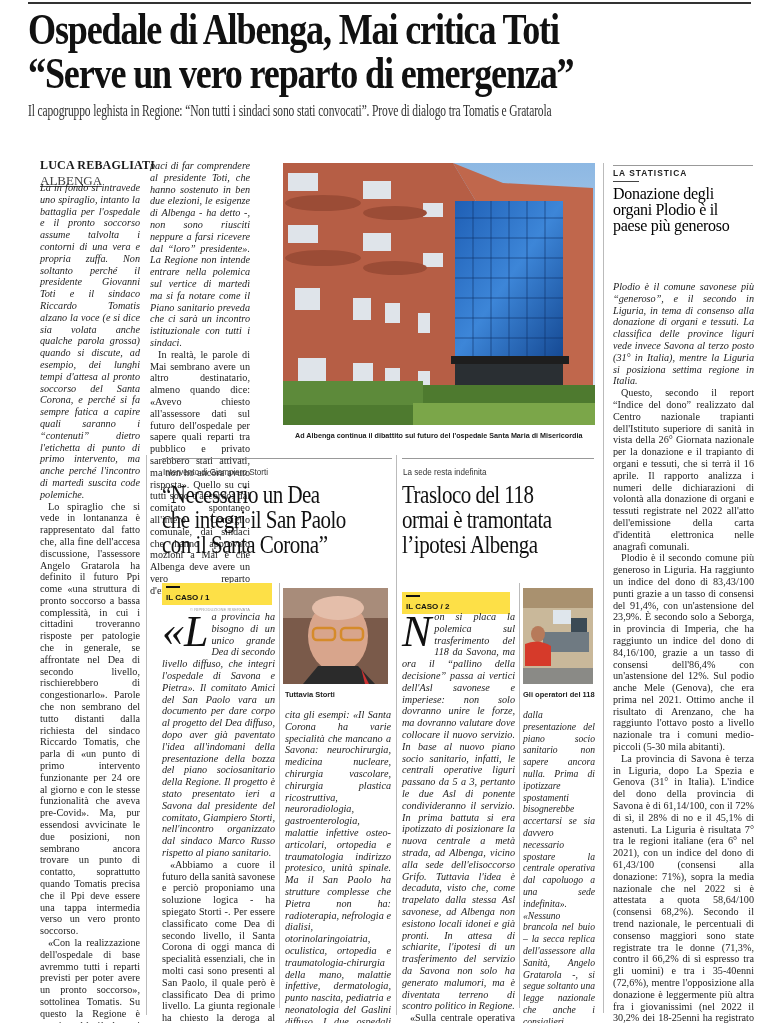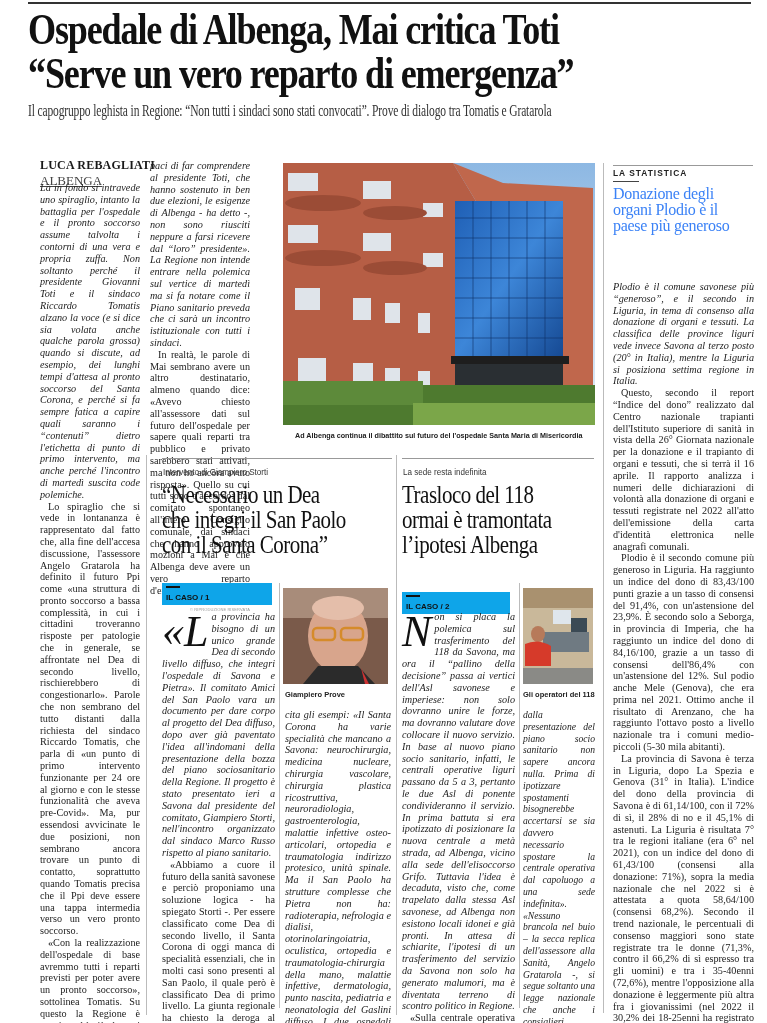--- a/index.html
+++ b/index.html
@@ -33,29 +33,29 @@
   .photo-main { position: absolute; left: 283px; top: 163px; width: 312px; height: 262px; overflow: hidden;
     background: linear-gradient(180deg, #9cc2e6 0%, #c9dced 20%, #e8eef4 30%); }
   .caption { position: absolute; font-family: "Liberation Sans", sans-serif; font-size: 7.2px; font-weight: bold; color: #222; }
 
   .v-rule { position: absolute; width: 1px; background: #bbb; }
   .h-rule { position: absolute; height: 1px; background: #999; }
 
   .section-kicker { position: absolute; font-family: "Liberation Sans", sans-serif; font-size: 9.5px; color: #333; transform: scaleX(0.85); transform-origin: left top; white-space: nowrap; }
   .sec-head { position: absolute; font-family: "Liberation Serif", serif; font-size: 25px; line-height: 25px; letter-spacing: -0.6px; color: #111; white-space: nowrap; transform: scaleX(0.84); transform-origin: left top; }
 
-  .caso { position: absolute; height: 22px; background: #0ea5e9; font-family: "Liberation Sans", sans-serif; font-size: 8px; font-weight: bold; padding: 10px 0 0 4px; color: #111; }
+  .caso { position: absolute; height: 22px; background: #fde047; font-family: "Liberation Sans", sans-serif; font-size: 8px; font-weight: bold; padding: 10px 0 0 4px; color: #111; }
   .caso::before { content: ""; position: absolute; left: 4px; top: 3px; width: 14px; height: 1.5px; background: #111; }
 
   .dropcap { float: left; font-family: "Liberation Serif", serif; font-size: 44px; line-height: 38px; margin: 2px 3px 0 0; color: #111; }
 
   .stat-box { position: absolute; left: 613px; top: 168px; width: 140px; }
   .stat-label { font-family: Liberation Sans, sans-serif; font-size: 8.4px; letter-spacing: 1px; color: #222; font-weight: bold; }
   .stat-line { width: 26px; height: 1px; background: #444; margin: 3px 0 4px; }
-  .stat-title { font-family: "Liberation Serif", serif; font-size: 16px; line-height: 16px; color: #3b82f6; letter-spacing: -0.3px; }
+  .stat-title { font-family: "Liberation Serif", serif; font-size: 16px; line-height: 16px; color: #000000; letter-spacing: -0.3px; }
   .stat-body { position: absolute; left: 613px; top: 281px; width: 141px; }
 
   .storti-photo { position: absolute; left: 283px; top: 588px; width: 105px; height: 96px; overflow: hidden; background: #6b4a3e; }
   .ops-photo { position: absolute; left: 523px; top: 588px; width: 70px; height: 96px; overflow: hidden; background: #b0a38b; }
 </style>
 </head>
 <body>
 
 <div class="top-rule"></div>
 
@@ -149,21 +149,21 @@
 <div class="v-rule" style="left:146px; top:455px; height:560px;"></div>
 <div class="v-rule" style="left:396px; top:455px; height:560px;"></div>
 
 <div class="stat-box">
   <div class="stat-label">LA STATISTICA</div>
   <div class="stat-line"></div>
   <div class="stat-title">Donazione degli organi Plodio è il paese più generoso</div>
 </div>
 <div class="h-rule" style="left:613px; top:165px; width:140px;"></div>
 <div class="col stat-body">
-  <p>Plodio è il comune savonese più “generoso”, e il secondo in Liguria, in tema di consenso alla donazione di organi e tessuti. La classifica delle province liguri vede invece Savona al terzo posto (20° in Italia), mentre la Liguria si posiziona settima regione in Italia.</p>
+  <p>Plodio è il comune savonese più “generoso”, e il secondo in Liguria, in tema di consenso alla donazione di organi e tessuti. La classifica delle province liguri vede invece Savona al terzo posto (31° in Italia), mentre la Liguria si posiziona settima regione in Italia.</p>
   <p>Questo, secondo il report “Indice del dono” realizzato dal Centro nazionale trapianti dell'Istituto superiore di sanità in vista della 26° Giornata nazionale per la donazione e il trapianto di organi e tessuti, che si terrà il 16 aprile. Il rapporto analizza i numeri delle dichiarazioni di volontà alla donazione di organi e tessuti registrate nel 2022 all'atto dell'emissione della carta d'identità elettronica nelle anagrafi comunali.</p>
   <p>Plodio è il secondo comune più generoso in Liguria. Ha raggiunto un indice del dono di 83,43/100 punti grazie a un tasso di consensi del 91,4%, con un'astensione del 23,9%. È secondo solo a Seborga, in provincia di Imperia, che ha raggiunto un indice del dono di 84,16/100, grazie a un tasso di consensi dell'86,4% con un'astensione del 12%. Sul podio anche Mele (Genova), che era prima nel 2021. Ottimo anche il risultato di Arenzano, che ha raggiunto l'ottavo posto a livello nazionale tra i comuni medio-piccoli (5-30 mila abitanti).</p>
   <p>La provincia di Savona è terza in Liguria, dopo La Spezia e Genova (31° in Italia). L'indice del dono della provincia di Savona è di 61,14/100, con il 72% di sì, il 28% di no e il 45,1% di astenuti. La Liguria è risultata 7° tra le regioni italiane (era 6° nel 2021), con un indice del dono di 61,43/100 (consensi alla donazione: 71%), sopra la media nazionale che nel 2022 si è attestata a quota 58,64/100 (consensi 68,2%). Secondo il trend nazionale, le percentuali di consenso maggiori sono state registrate tra le donne (71,3%, contro il 66,2% di sì espresso tra gli uomini) e tra i 35-40enni (72,6%), mentre l'opposizione alla donazione è leggermente più altra fra i giovanissimi (nel 2022 il 30,2% dei 18-25enni ha registrato un no) per poi crescere esponenzialmente oltre i 70 anni (42,4% di no tra i 70-80enni, 56,5% tra gli over 80).—</p>
 
 </div>
 
 <div class="h-rule" style="left:162px; top:458px; width:230px;"></div>
 <div class="section-kicker" style="left:163px; top:466px;">Intervento di Giampiero Storti</div>
 <div class="sec-head" style="left:162px; top:482px;">
   <div>“Necessario un Dea</div>
@@ -181,21 +181,21 @@
     <rect width="105" height="96" fill="#7a5a4a"></rect>
     <rect width="105" height="30" fill="#a88c7a"></rect>
     <ellipse cx="55" cy="48" rx="30" ry="36" fill="#d8a58c"></ellipse>
     <ellipse cx="55" cy="20" rx="26" ry="12" fill="#e4beaa"></ellipse>
     <rect x="30" y="40" width="22" height="12" rx="4" fill="none" stroke="#d58b2a" stroke-width="2.5"></rect>
     <rect x="58" y="40" width="22" height="12" rx="4" fill="none" stroke="#d58b2a" stroke-width="2.5"></rect>
     <path d="M20 96 L35 78 L75 78 L92 96 Z" fill="#2b2b2b"></path>
     <path d="M78 80 L86 96 L82 96 Z" fill="#c33"></path>
   </svg>
 </div>
-<div class="caption" style="left:285px; top:690px; font-size:7.5px;">Giampiero Prove</div>
+<div class="caption" style="left:285px; top:690px; font-size:7.5px;">Tuttavia Storti</div>
 <div class="col" style="left:285px; top:709px; width:106px;">
   <p>cita gli esempi: «Il Santa Corona ha varie specialità che mancano a Savona: neurochirurgia, medicina nucleare, chirurgia vascolare, chirurgia plastica ricostruttiva, neuroradiologia, gastroenterologia, malattie infettive osteo-articolari, ortopedia e traumatologia indirizzo protesico, unità spinale. Ma il San Paolo ha strutture complesse che Pietra non ha: radioterapia, nefrologia e dialisi, otorinolaringoiatria, oculistica, ortopedia e traumatologia-chirurgia della mano, malattie infettive, dermatologia, punto nascita, pediatria e neonatologia del Gaslini diffuso. I due ospedali già oggi lavorano sinergicamente, viene citata la possibilità di impiegare équipe itineranti che, pur richieste negli anni, non si sono mai rese operative, preferendo trasferire i pazienti gravi. È ora di cambiare organizzazione».—</p>
 
 </div>
 
 <div class="h-rule" style="left:402px; top:458px; width:192px;"></div>
 <div class="section-kicker" style="left:403px; top:466px;">La sede resta indefinita</div>
 <div class="sec-head" style="left:402px; top:482px;">
   <div>Trasloco del 118</div>
   <div>ormai è tramontata</div>

